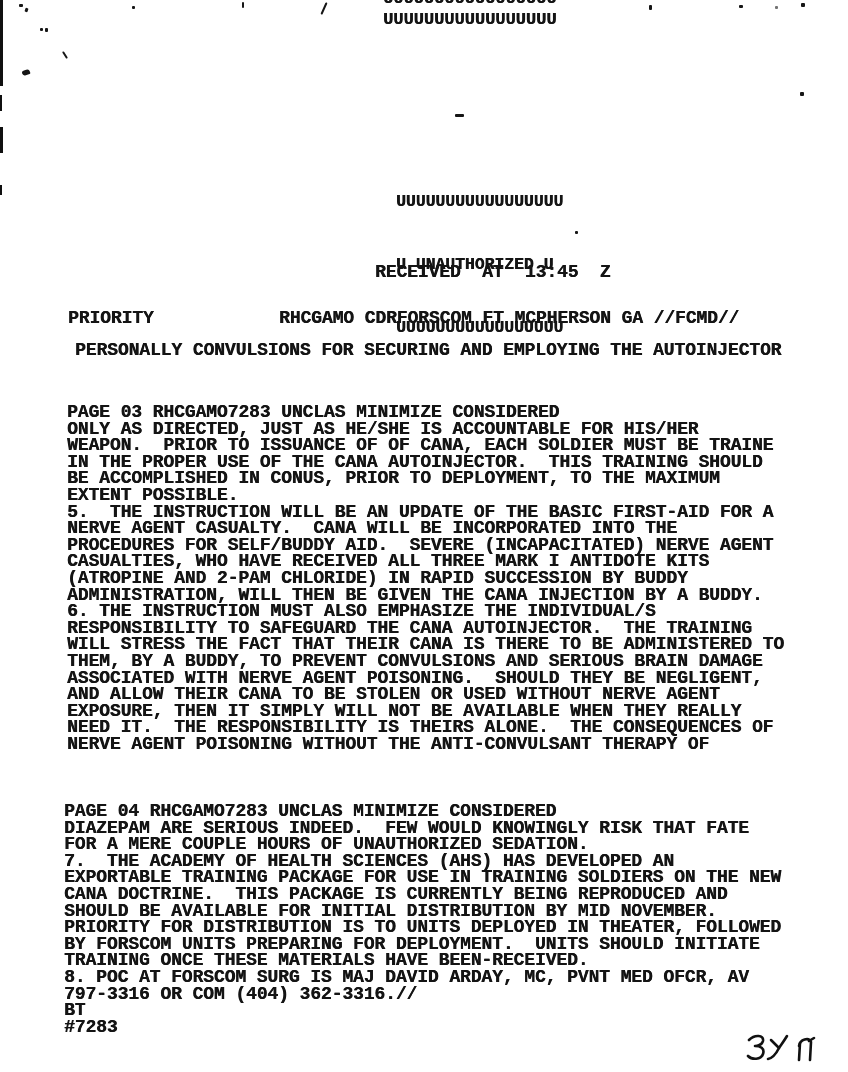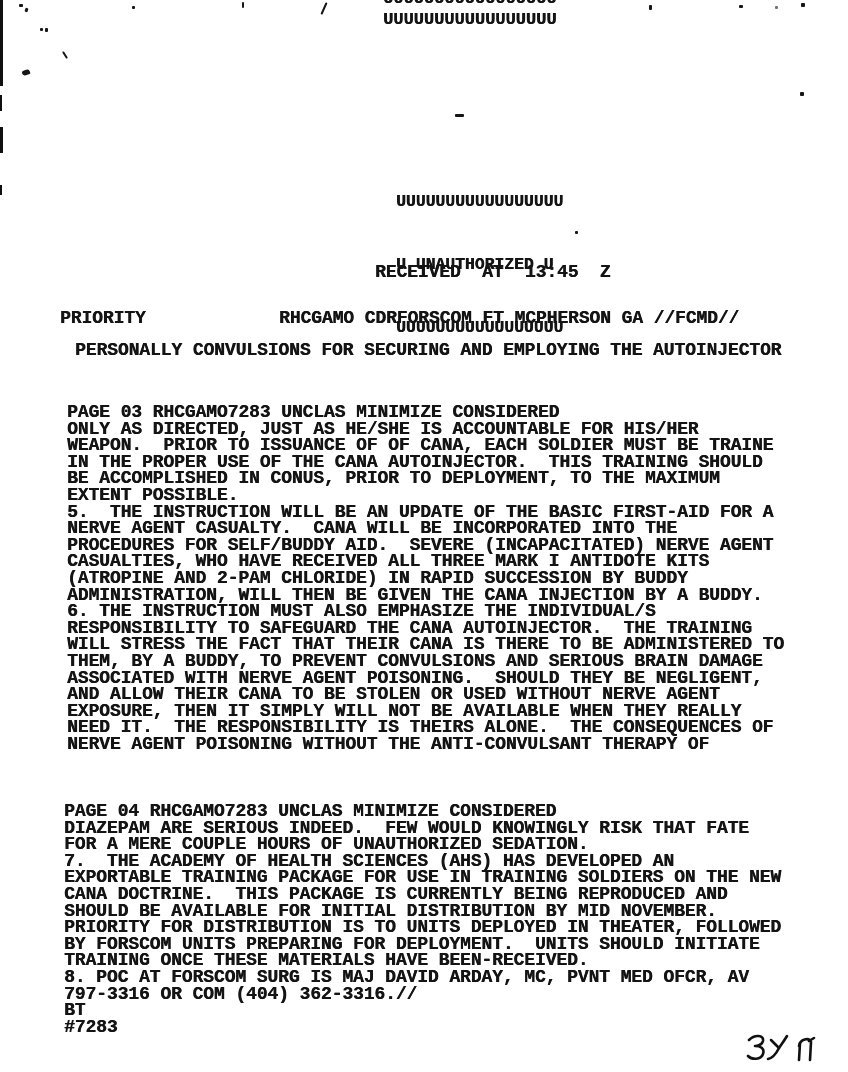--- a/index.html
+++ b/index.html
@@ -35,21 +35,21 @@
 </div>
 
 <div class="abs banner" style="left:396px;top:149px;">
   <div>UUUUUUUUUUUUUUUUU</div>
   <div>U UNAUTHORIZED U</div>
   <div>UUUUUUUUUUUUUUUUU</div>
 </div>
 
 <div class="abs tt" style="left:375px;top:262px;">RECEIVED  AT  13:45  Z</div>
 
-<div class="abs tt" style="left:60px;top:308px;">PRIORITY</div>
+<div class="abs tt" style="left:68px;top:308px;">PRIORITY</div>
 <div class="abs tt" style="left:279px;top:308px;">RHCGAMO CDRFORSCOM FT MCPHERSON GA //FCMD//</div>
 
 <div class="abs tt" style="left:75px;top:340px;">PERSONALLY CONVULSIONS FOR SECURING AND EMPLOYING THE AUTOINJECTOR</div>
 
 <div class="abs tt block" style="left:67px;top:404px;"><div class="tline">PAGE 03 RHCGAMO7283 UNCLAS MINIMIZE CONSIDERED</div><div class="tline">ONLY AS DIRECTED, JUST AS HE/SHE IS ACCOUNTABLE FOR HIS/HER</div><div class="tline">WEAPON.  PRIOR TO ISSUANCE OF OF CANA, EACH SOLDIER MUST BE TRAINE</div><div class="tline">IN THE PROPER USE OF THE CANA AUTOINJECTOR.  THIS TRAINING SHOULD</div><div class="tline">BE ACCOMPLISHED IN CONUS, PRIOR TO DEPLOYMENT, TO THE MAXIMUM</div><div class="tline">EXTENT POSSIBLE.</div><div class="tline">5.  THE INSTRUCTION WILL BE AN UPDATE OF THE BASIC FIRST-AID FOR A</div><div class="tline">NERVE AGENT CASUALTY.  CANA WILL BE INCORPORATED INTO THE</div><div class="tline">PROCEDURES FOR SELF/BUDDY AID.  SEVERE (INCAPACITATED) NERVE AGENT</div><div class="tline">CASUALTIES, WHO HAVE RECEIVED ALL THREE MARK I ANTIDOTE KITS</div><div class="tline">(ATROPINE AND 2-PAM CHLORIDE) IN RAPID SUCCESSION BY BUDDY</div><div class="tline">ADMINISTRATION, WILL THEN BE GIVEN THE CANA INJECTION BY A BUDDY.</div><div class="tline">6. THE INSTRUCTION MUST ALSO EMPHASIZE THE INDIVIDUAL/S</div><div class="tline">RESPONSIBILITY TO SAFEGUARD THE CANA AUTOINJECTOR.  THE TRAINING</div><div class="tline">WILL STRESS THE FACT THAT THEIR CANA IS THERE TO BE ADMINISTERED TO</div><div class="tline">THEM, BY A BUDDY, TO PREVENT CONVULSIONS AND SERIOUS BRAIN DAMAGE</div><div class="tline">ASSOCIATED WITH NERVE AGENT POISONING.  SHOULD THEY BE NEGLIGENT,</div><div class="tline">AND ALLOW THEIR CANA TO BE STOLEN OR USED WITHOUT NERVE AGENT</div><div class="tline">EXPOSURE, THEN IT SIMPLY WILL NOT BE AVAILABLE WHEN THEY REALLY</div><div class="tline">NEED IT.  THE RESPONSIBILITY IS THEIRS ALONE.  THE CONSEQUENCES OF</div><div class="tline">NERVE AGENT POISONING WITHOUT THE ANTI-CONVULSANT THERAPY OF</div></div>
 
 <div class="abs tt block" style="left:64px;top:803px;"><div class="tline">PAGE 04 RHCGAMO7283 UNCLAS MINIMIZE CONSIDERED</div><div class="tline">DIAZEPAM ARE SERIOUS INDEED.  FEW WOULD KNOWINGLY RISK THAT FATE</div><div class="tline">FOR A MERE COUPLE HOURS OF UNAUTHORIZED SEDATION.</div><div class="tline">7.  THE ACADEMY OF HEALTH SCIENCES (AHS) HAS DEVELOPED AN</div><div class="tline">EXPORTABLE TRAINING PACKAGE FOR USE IN TRAINING SOLDIERS ON THE NEW</div><div class="tline">CANA DOCTRINE.  THIS PACKAGE IS CURRENTLY BEING REPRODUCED AND</div><div class="tline">SHOULD BE AVAILABLE FOR INITIAL DISTRIBUTION BY MID NOVEMBER.</div><div class="tline">PRIORITY FOR DISTRIBUTION IS TO UNITS DEPLOYED IN THEATER, FOLLOWED</div><div class="tline">BY FORSCOM UNITS PREPARING FOR DEPLOYMENT.  UNITS SHOULD INITIATE</div><div class="tline">TRAINING ONCE THESE MATERIALS HAVE BEEN-RECEIVED.</div><div class="tline">8. POC AT FORSCOM SURG IS MAJ DAVID ARDAY, MC, PVNT MED OFCR, AV</div><div class="tline">797-3316 OR COM (404) 362-3316.//</div><div class="tline">BT</div><div class="tline">#7283</div></div>
 
 <svg class="hand" width="84" height="42" viewBox="0 0 84 42" aria-label="3Y N">
   <g fill="none" stroke="#111" stroke-width="2.6" stroke-linecap="round" stroke-linejoin="round">

